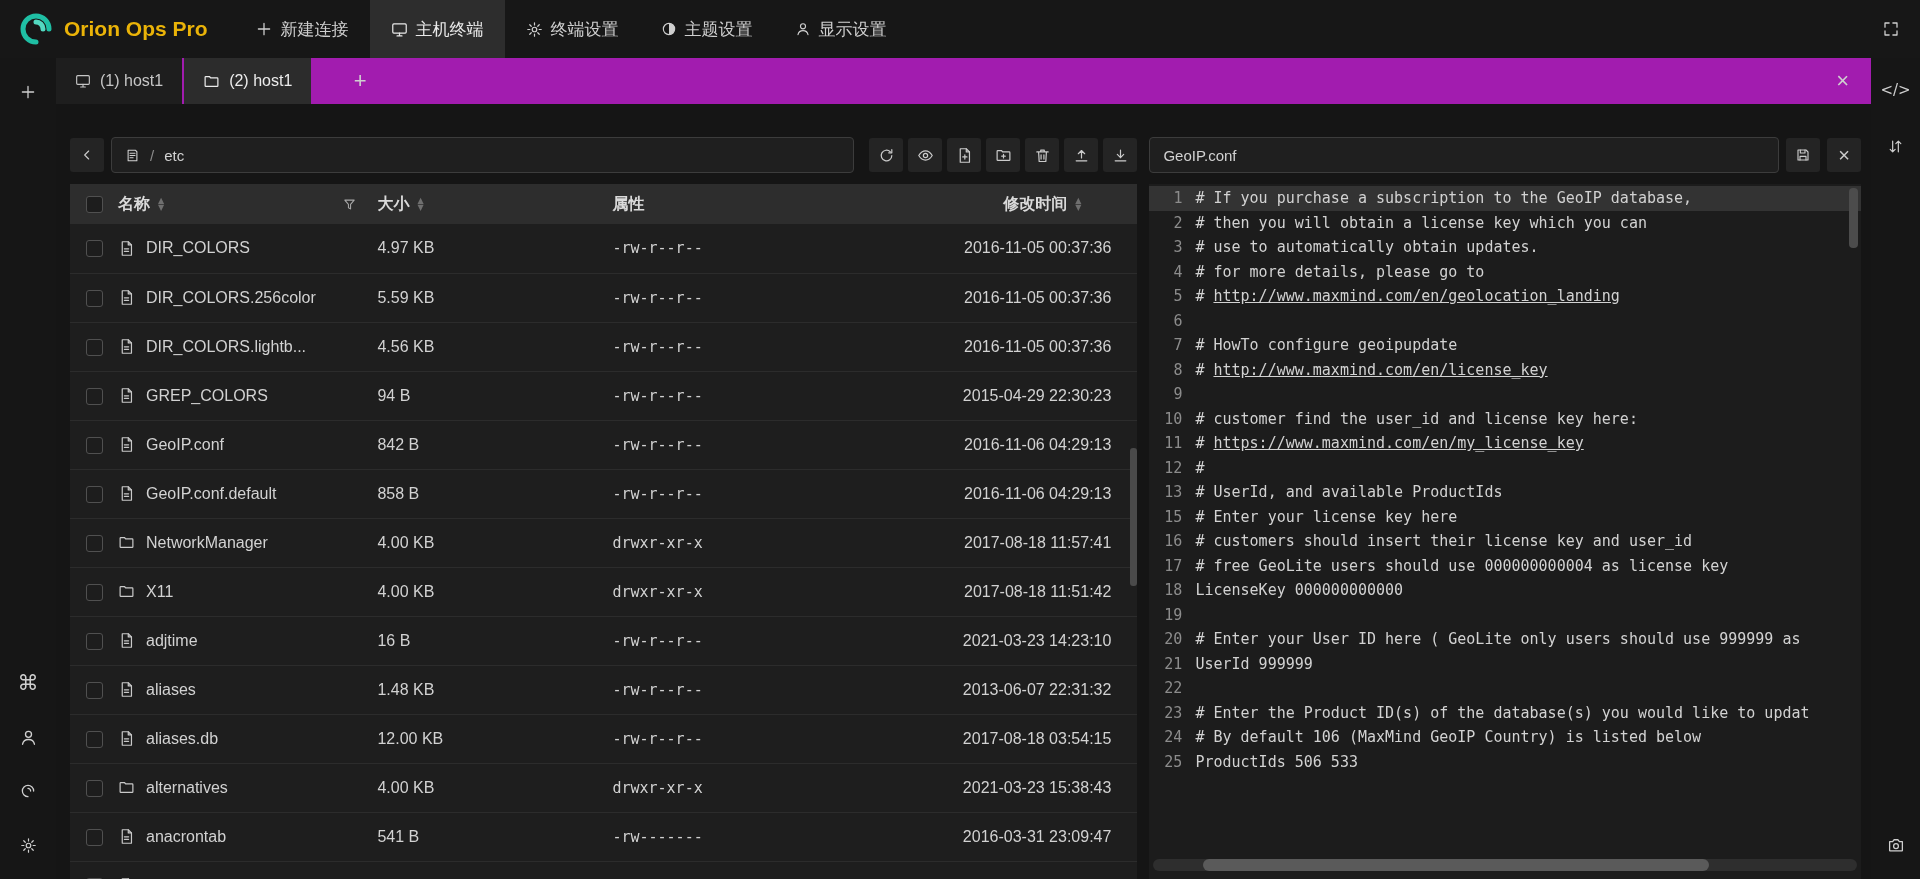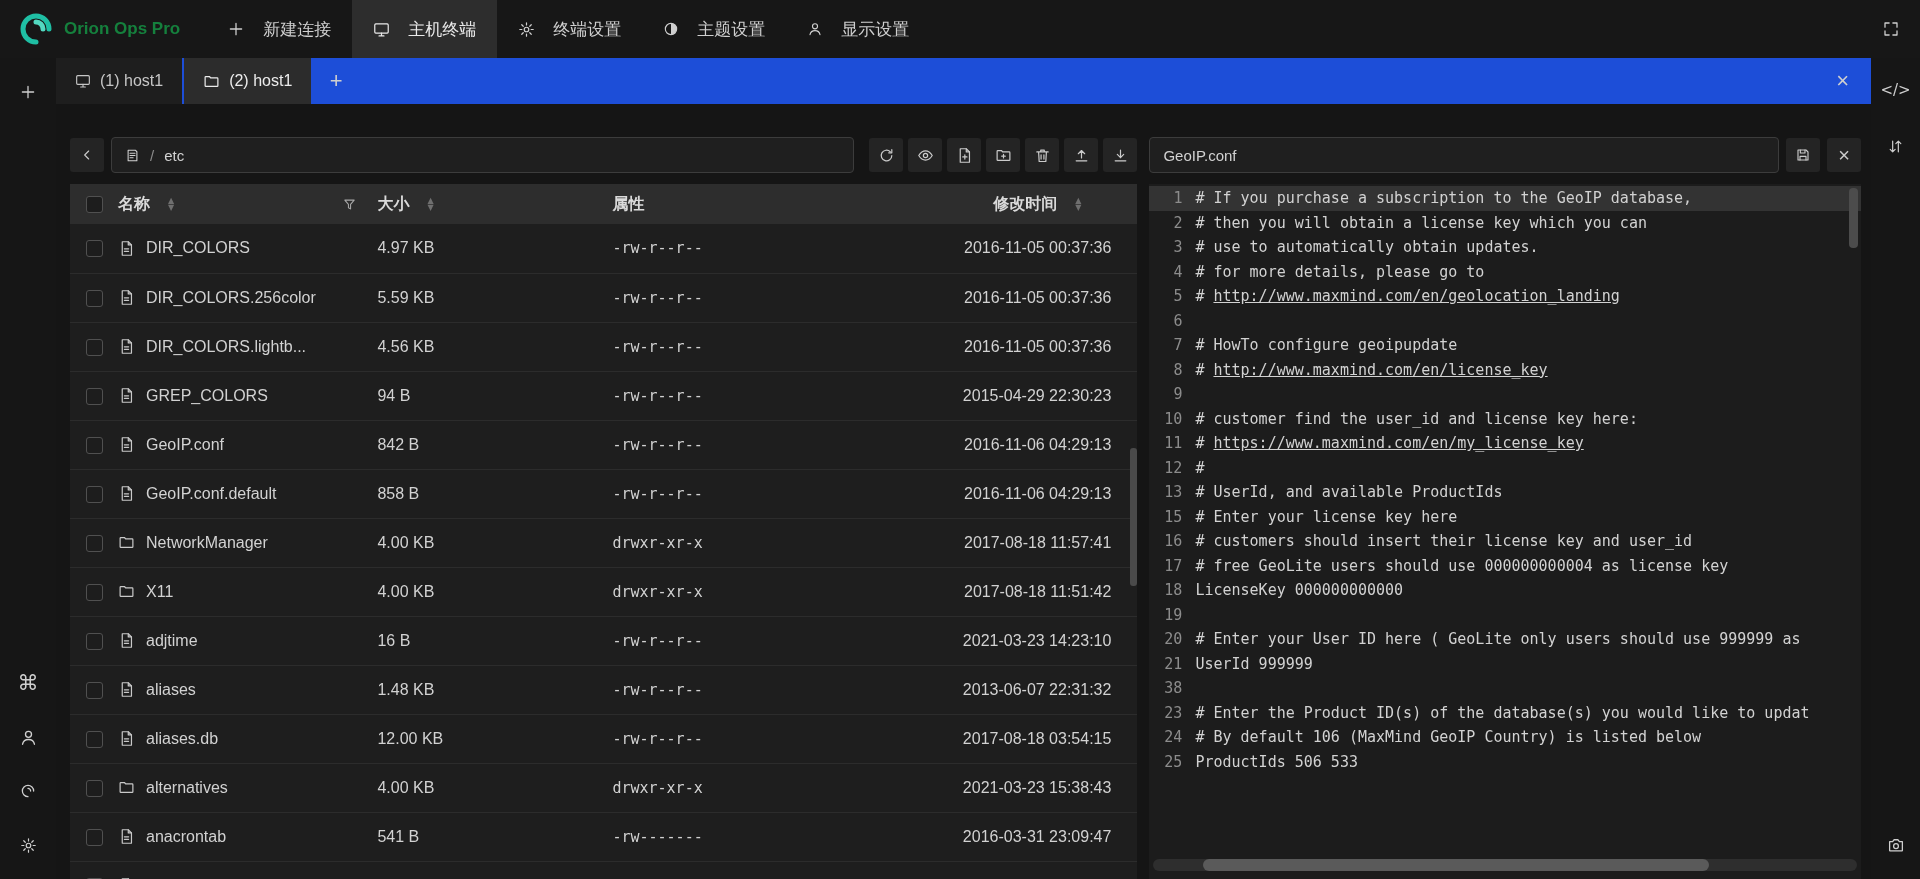--- a/index.html
+++ b/index.html
@@ -3,44 +3,44 @@
 <meta charset="utf-8">
 <style>
   * { margin:0; padding:0; box-sizing:border-box; }
   html,body { width:1920px; height:879px; overflow:hidden; background:#101010;
               font-family:"Liberation Sans", sans-serif; color:#d5d5d5; }
   .app { display:flex; flex-direction:column; width:100%; height:100%; }
 
   
   .navbar { height:58px; background:#171717; display:flex; align-items:center; flex-shrink:0; }
   .logo { margin-left:18px; display:flex; align-items:center; }
-  .brand { color:#15803d; font-weight:bold; font-size:17px; margin:0 26px 0 10px; white-space:nowrap; }
+  .brand { color:#eab308; font-weight:bold; font-size:21px; margin:0 26px 0 10px; white-space:nowrap; }
   .menu { display:flex; height:100%; }
-  .menu-item { display:flex; align-items:center; gap:18px; padding:0 21px; font-size:17px;
+  .menu-item { display:flex; align-items:center; gap:8px; padding:0 21px; font-size:17px;
                color:#cfcfcf; cursor:pointer; white-space:nowrap; }
   .menu-item.active { background:#2d2d2d; color:#e9e9e9; }
   .nav-right { margin-left:auto; margin-right:20px; color:#cfcfcf; display:flex; align-items:center; cursor:pointer; }
 
   
   .body-row { flex:1; display:flex; min-height:0; }
   .left-rail { width:56px; background:#161616; display:flex; flex-direction:column; align-items:center;
                padding:16px 0 16px 0; flex-shrink:0; }
   .right-rail { width:49px; background:#161616; display:flex; flex-direction:column; align-items:center;
                 padding:14px 0 16px 0; flex-shrink:0; gap:20px; }
   .rail-btn { width:36px; height:36px; display:flex; align-items:center; justify-content:center;
               color:#cfcfcf; cursor:pointer; border-radius:4px; }
   .left-rail .rail-btn { margin-bottom:18px; }
   .left-rail .rail-btn:last-child { margin-bottom:0; }
   .rail-spacer { flex:1; }
   .glyph { font-family:"DejaVu Sans", sans-serif; line-height:1; }
 
   .center { flex:1; display:flex; flex-direction:column; min-width:0; background:#141414; }
 
   
-  .tabbar { height:46px; display:flex; align-items:stretch; flex-shrink:0; background:#1d4ed8; }
+  .tabbar { height:46px; display:flex; align-items:stretch; flex-shrink:0; background:#a21caf;gap:24px; }
   .tab { display:flex; align-items:center; gap:9px; padding:0 19px; font-size:16px; background:#1e1e1e;
          color:#c6c6c6; margin-right:2px; cursor:pointer; white-space:nowrap; }
   .tab.active { background:#2c2c2c; color:#ececec;align-items:center; }
   .tab-add { width:46px; display:flex; align-items:center; justify-content:center; color:#cfcfcf;
              font-size:22px; cursor:pointer; }
   .tabbar-close { margin-left:auto; align-self:center; margin-right:22px; font-size:22px; color:#cfcfcf;
                   cursor:pointer; line-height:1; }
 
   
   .content { flex:1; display:flex; min-height:0; padding:32px 10px 0 14px; gap:12px; background:#151515; }
@@ -57,21 +57,21 @@
            min-width:0; }
   .crumb-sep { color:#8b8b8b; }
 
   
   .table-wrap { flex:1; overflow:hidden; position:relative; min-height:0; }
   table.file-table { width:100%; border-collapse:collapse; table-layout:fixed; font-size:16px;
                      background:#1e1e1e; }
   .file-table thead th { background:#2d2d2d; height:40px; font-weight:bold; font-size:16px; color:#dadada; }
   .file-table tbody td { height:49px; border-bottom:1px solid #2c2c2c; color:#d2d2d2; overflow:hidden;
                          white-space:nowrap; text-overflow:ellipsis; }
-  .th-flex { display:flex; align-items:center; gap:18px; }
+  .th-flex { display:flex; align-items:center; gap:8px; }
   .th-flex.right { justify-content:flex-end; padding-right:56px; }
   .c-check { width:48px; text-align:center; }
   .c-size { width:235px; }
   .c-attr { width:290px; }
   .c-time { width:235px; }
   td.c-time { text-align:right; padding-right:26px; }
   td.c-attr { font-family:"DejaVu Sans Mono", monospace; font-size:15px; }
   .checkbox { width:17px; height:17px; border:1.5px solid #505050; border-radius:3px; background:#1d1d1d;
               display:inline-block; vertical-align:middle; cursor:pointer; }
   .name-cell { display:flex; align-items:center; gap:11px; min-width:0; }
@@ -630,21 +630,21 @@
                 <div class="code-line"><span class="gutter">11</span><span class="code-text"># <span class="code-link">https://www.maxmind.com/en/my_license_key</span></span></div>
                 <div class="code-line"><span class="gutter">12</span><span class="code-text">#</span></div>
                 <div class="code-line"><span class="gutter">13</span><span class="code-text"># UserId, and available ProductIds</span></div>
                 <div class="code-line"><span class="gutter">15</span><span class="code-text"># Enter your license key here</span></div>
                 <div class="code-line"><span class="gutter">16</span><span class="code-text"># customers should insert their license key and user_id</span></div>
                 <div class="code-line"><span class="gutter">17</span><span class="code-text"># free GeoLite users should use 000000000004 as license key</span></div>
                 <div class="code-line"><span class="gutter">18</span><span class="code-text">LicenseKey 000000000000</span></div>
                 <div class="code-line"><span class="gutter">19</span><span class="code-text"></span></div>
                 <div class="code-line"><span class="gutter">20</span><span class="code-text"># Enter your User ID here ( GeoLite only users should use 999999 as</span></div>
                 <div class="code-line"><span class="gutter">21</span><span class="code-text">UserId 999999</span></div>
-                <div class="code-line"><span class="gutter">38</span><span class="code-text"></span></div>
+                <div class="code-line"><span class="gutter">22</span><span class="code-text"></span></div>
                 <div class="code-line"><span class="gutter">23</span><span class="code-text"># Enter the Product ID(s) of the database(s) you would like to updat</span></div>
                 <div class="code-line"><span class="gutter">24</span><span class="code-text"># By default 106 (MaxMind GeoIP Country) is listed below</span></div>
                 <div class="code-line"><span class="gutter">25</span><span class="code-text">ProductIds 506 533</span></div>
               </div>
             <div class="editor-vscroll"></div>
             <div class="editor-hscroll">
                 <div class="hthumb"></div>
               </div>
           </div>
         </section>

